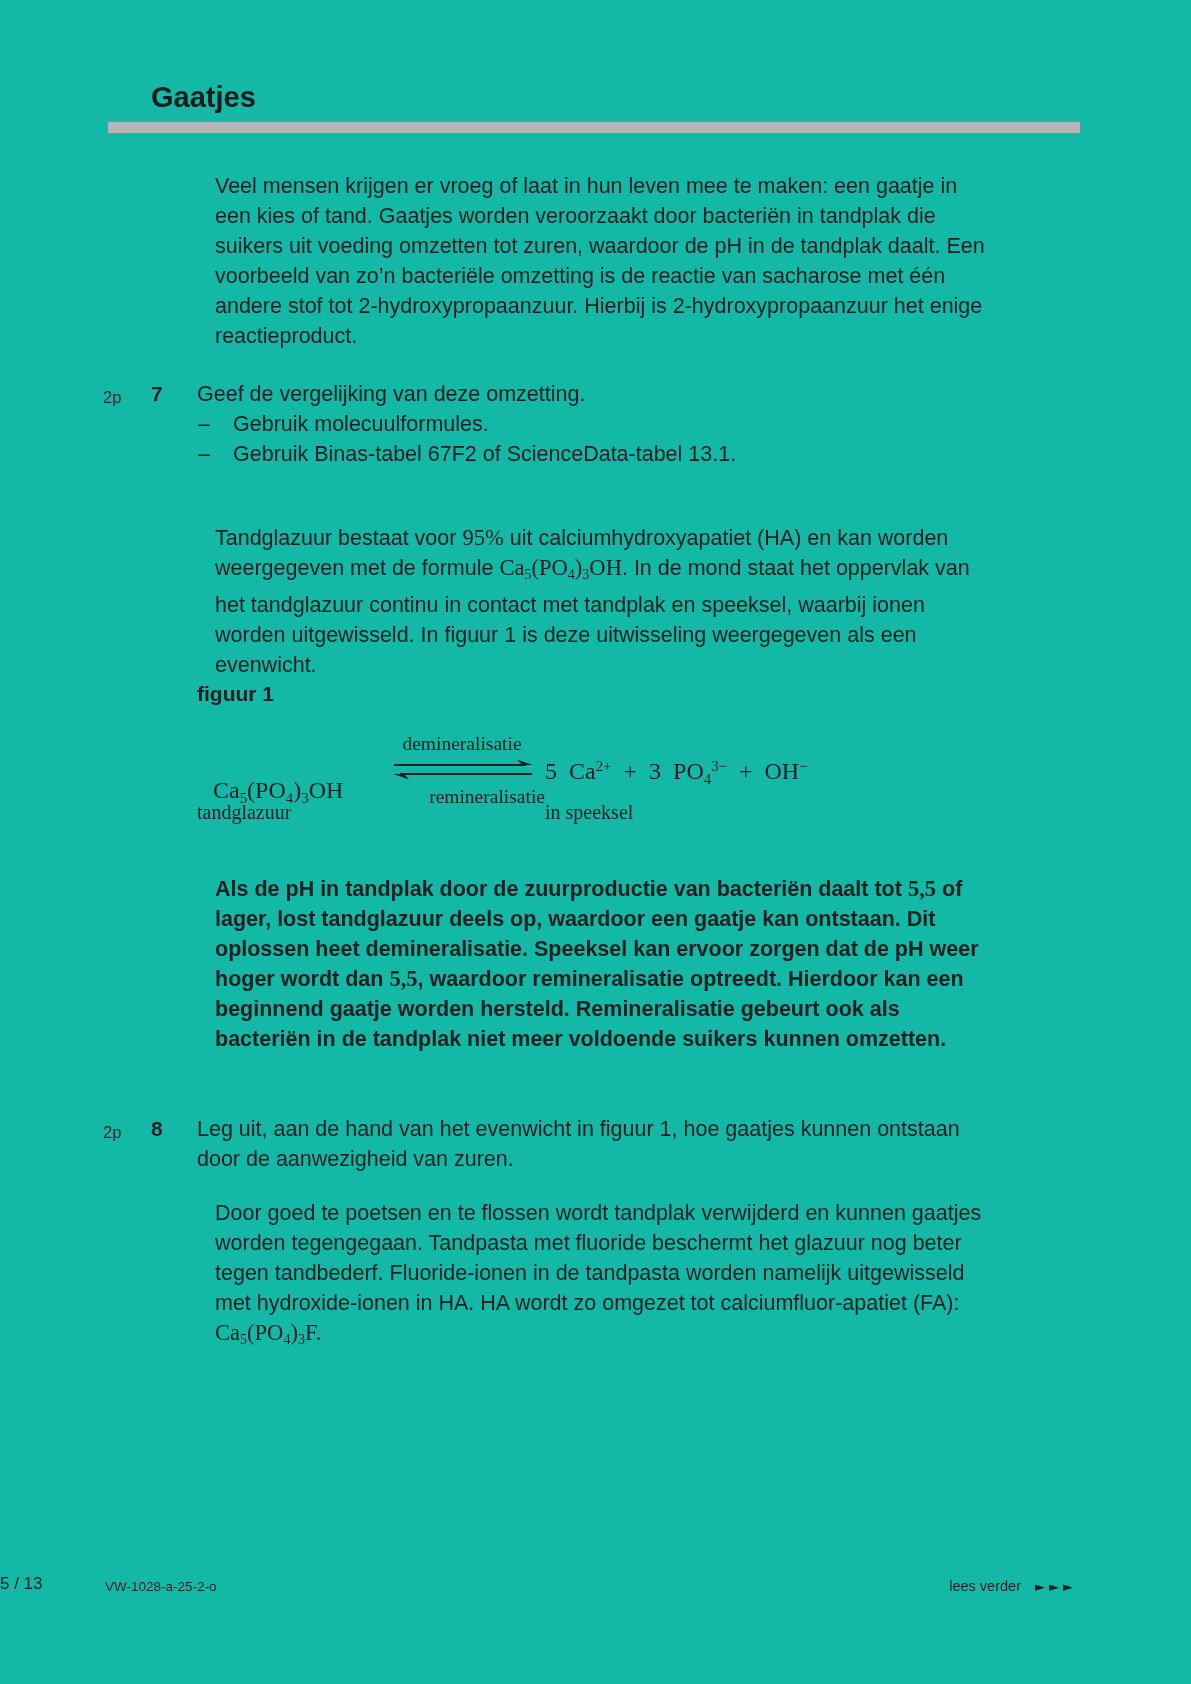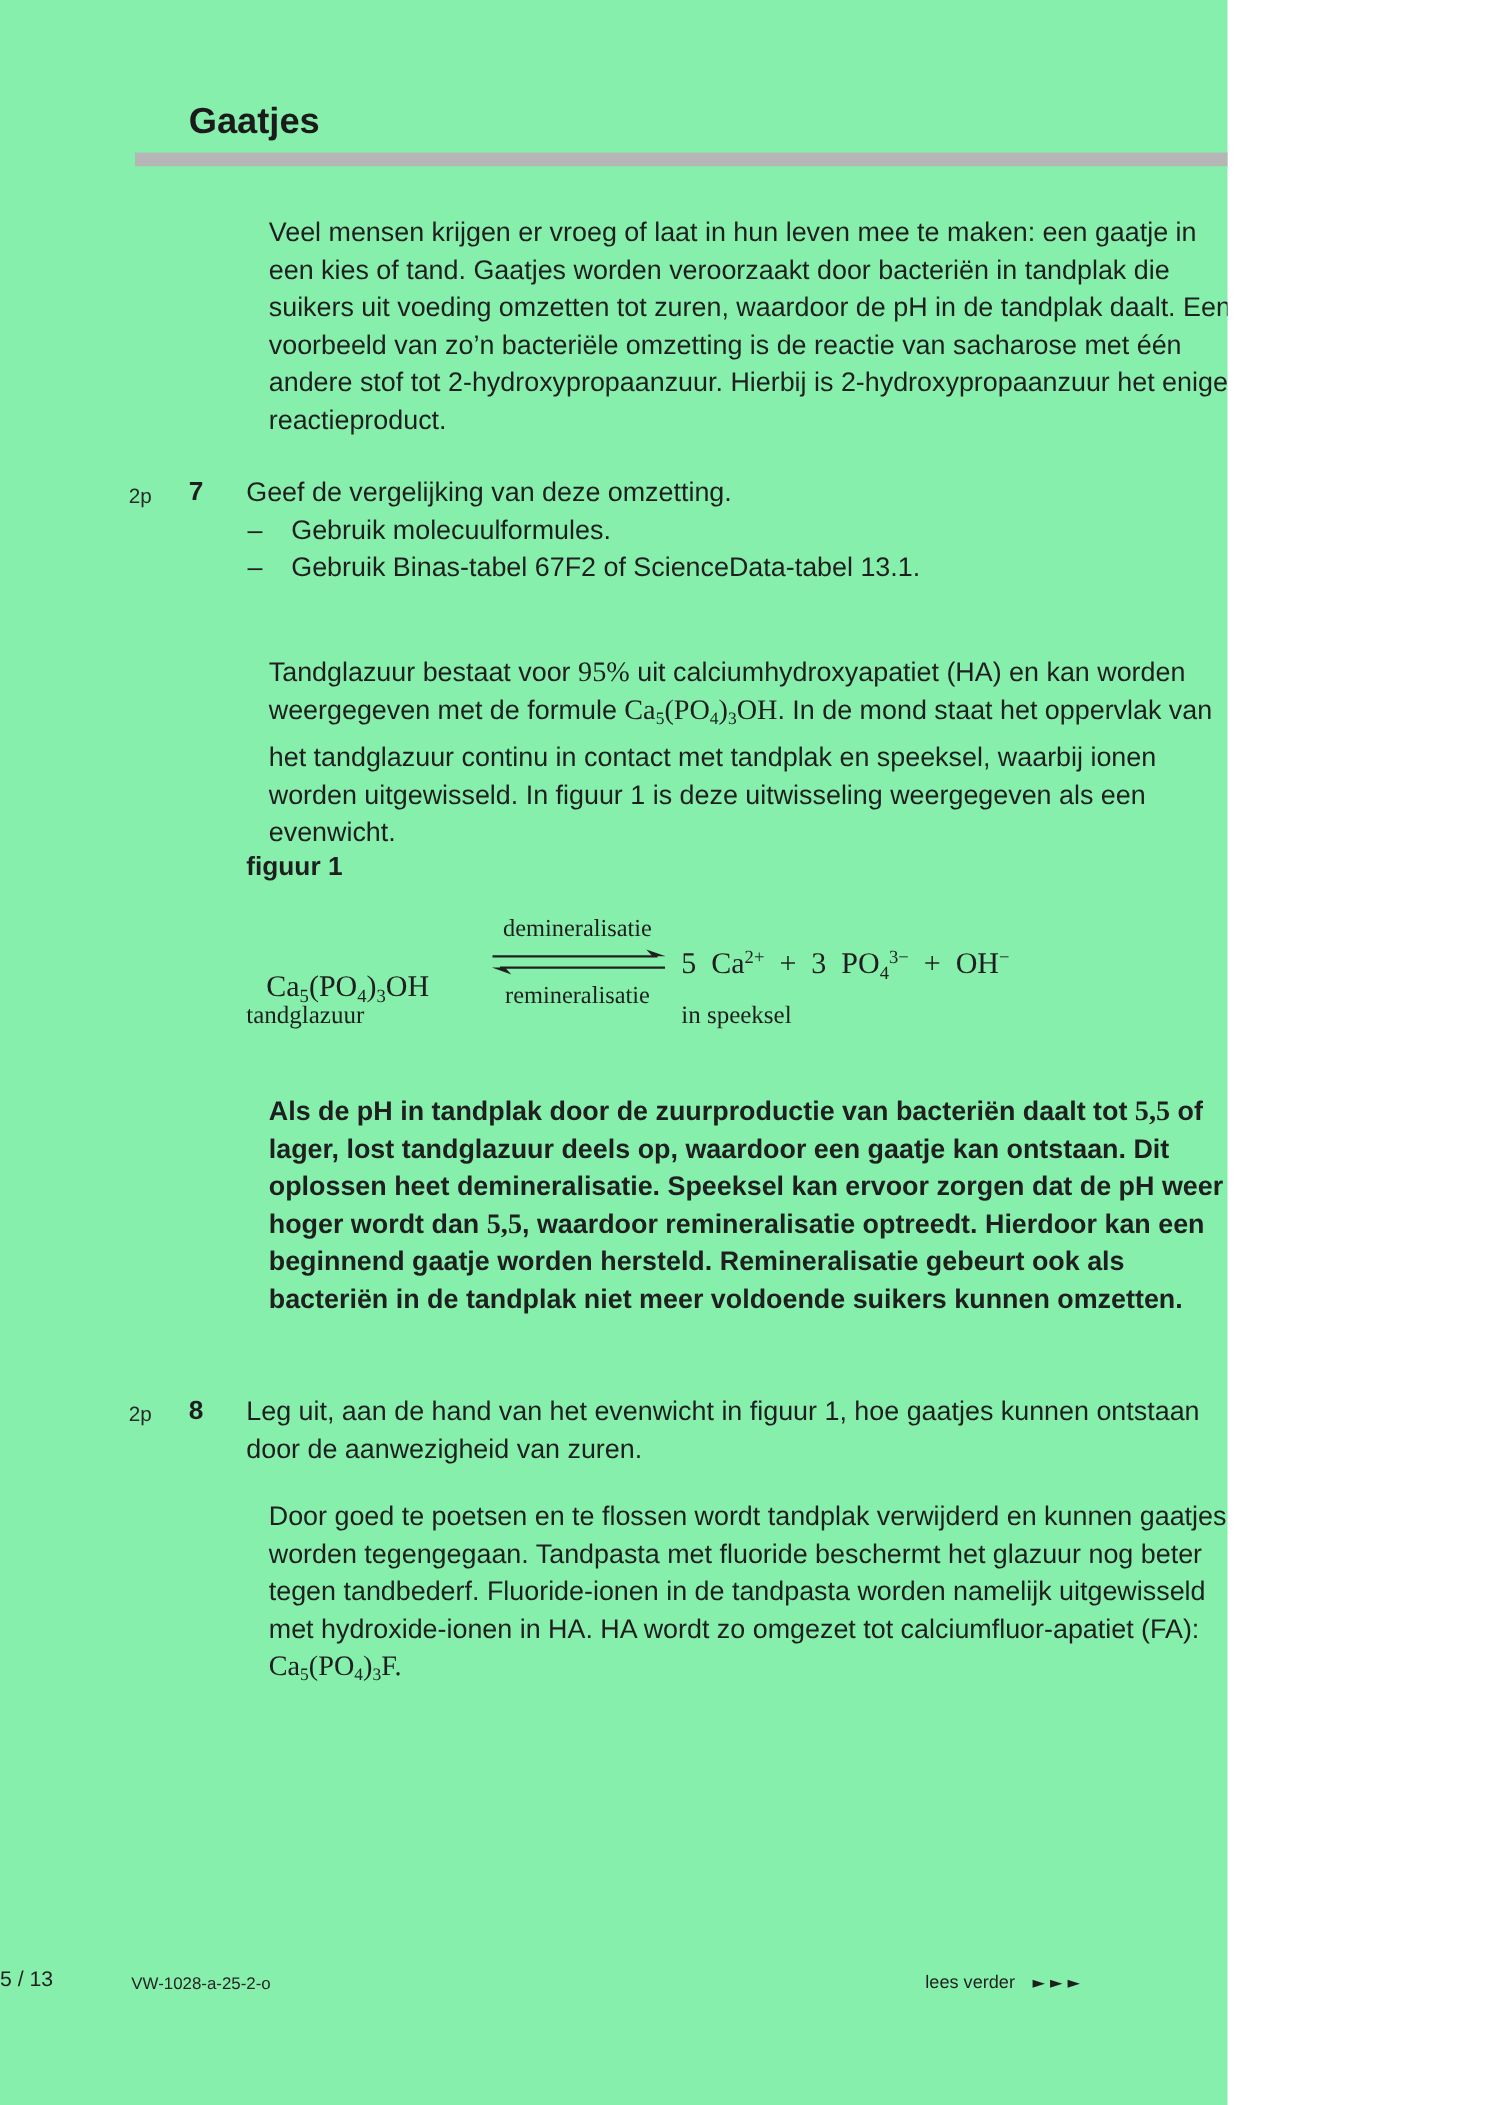--- a/index.html
+++ b/index.html
@@ -1,19 +1,19 @@
 <!DOCTYPE html>
 <html><head>
 <meta charset="utf-8">
 <style>
   html,body{margin:0;padding:0;background:#ffffff;}
   .page{
     position:relative;
-    width:982px;height:1684px;
-    background:#86efac;
+    width:1191px;height:1684px;
+    background:#14b8a6;
     font-family:"Liberation Sans",sans-serif;
     color:#1f1f1f;
     overflow:hidden;
   }
   .title{
     position:absolute;left:151px;top:82px;
     font-size:29px;font-weight:bold;line-height:1.1;margin:0;
     color:#1b1b1b;
   }
   .divider{
@@ -62,21 +62,21 @@
   }
   .fig-eq .sub{font-size:0.62em;vertical-align:-0.32em;}
   .fig-eq .sup{font-size:0.62em;vertical-align:0.55em;}
   .fig-reactant{left:16px;margin-top:24px;}
   .fig-products{left:348px;}
   .fig-label{
     position:absolute;left:182px;width:166px;text-align:center;
     font-size:19.5px;
   }
   .fig-demin{top:4px;}
-  .fig-remin{top:57px;}
+  .fig-remin{top:57px;text-align:right;}
   .fig-arrows{position:absolute;left:196px;top:30px;}
   .fig-note{position:absolute;top:72px;font-size:20px;text-align:center;}
   .fig-note-left{left:0;}
   .fig-note-right{left:348px;}
   .footer-code{
     position:absolute;left:105px;top:1579px;
     font-size:13.5px;color:#242424;
   }
   .footer-page{
     position:absolute;left:0;top:1574px;width:1191px;text-align:left;

